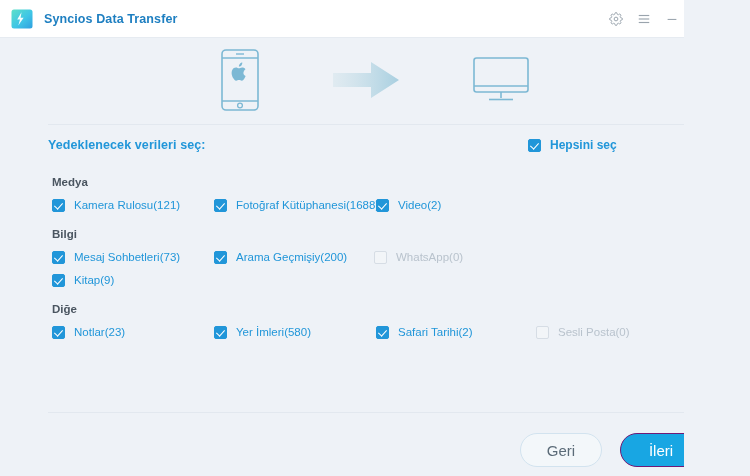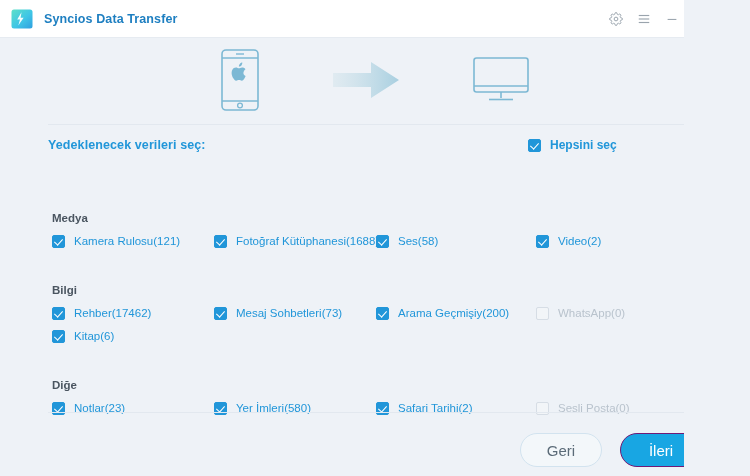--- a/index.html
+++ b/index.html
@@ -136,21 +136,20 @@
     width: 660px;
   }
 
   .group { margin-bottom: 16px; }
 
   .group-title {
     font-size: 11.5px;
     font-weight: bold;
     color: #4a5560;
     margin-bottom: 11px;
-    margin-top: 36px;
   }
 
   .row {
     display: flex;
     margin-bottom: 10px;
   }
 
   .row:last-child { margin-bottom: 0; }
 
   .cell {
@@ -344,54 +343,46 @@
         <div class="group-title">Medya</div>
         <div class="row">
           <div class="cell c0">
             <span class="cb"></span>
             <span class="cb-label">Kamera Rulosu(121)</span>
           </div>
           <div class="cell c1">
             <span class="cb"></span>
             <span class="cb-label">Fotoğraf Kütüphanesi(1688)</span>
           </div>
-          <div class="cell c2">
-            <span class="cb"></span>
-            <span class="cb-label">Ses(58)</span>
-          </div>
           <div class="cell c3">
             <span class="cb"></span>
             <span class="cb-label">Video(2)</span>
           </div>
         </div>
       </div>
       <div class="group">
         <div class="group-title">Bilgi</div>
         <div class="row">
-          <div class="cell c0">
-            <span class="cb"></span>
-            <span class="cb-label">Rehber(17462)</span>
-          </div>
           <div class="cell c1">
             <span class="cb"></span>
             <span class="cb-label">Mesaj Sohbetleri(73)</span>
           </div>
           <div class="cell c2">
             <span class="cb"></span>
             <span class="cb-label">Arama Geçmişiy(200)</span>
           </div>
           <div class="cell c3">
             <span class="cb off"></span>
             <span class="cb-label dim">WhatsApp(0)</span>
           </div>
         </div>
         <div class="row">
           <div class="cell c0">
             <span class="cb"></span>
-            <span class="cb-label">Kitap(6)</span>
+            <span class="cb-label">Kitap(9)</span>
           </div>
         </div>
       </div>
       <div class="group">
         <div class="group-title">Diğe</div>
         <div class="row">
           <div class="cell c0">
             <span class="cb"></span>
             <span class="cb-label">Notlar(23)</span>
           </div>

